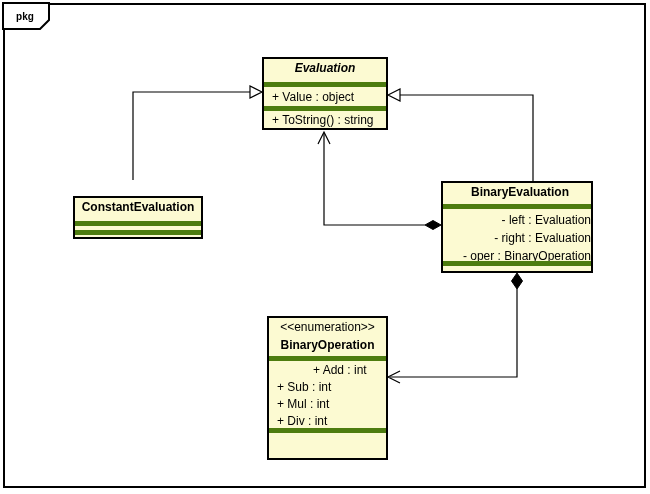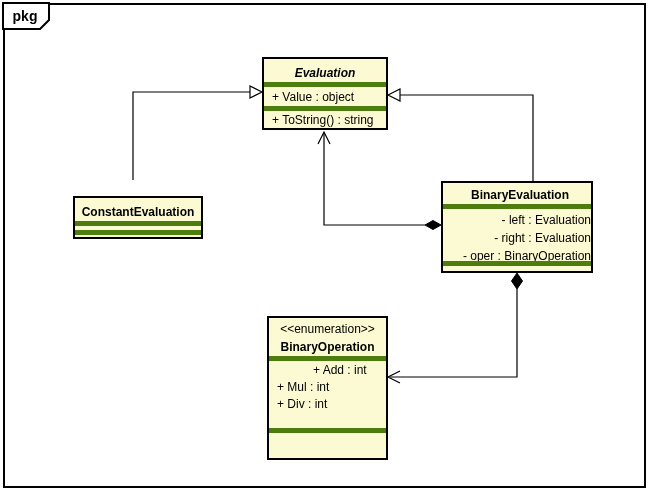--- a/index.html
+++ b/index.html
@@ -8,30 +8,30 @@
     font-family:"Liberation Sans",sans-serif;overflow:hidden;
   }
   .frame{
     position:absolute;left:3px;top:3px;width:643px;height:485px;
     border:2px solid #000;box-sizing:border-box;z-index:1;background:transparent;
   }
   .layer{position:absolute;left:0;top:0;z-index:3;pointer-events:none;}
   .pkg-label{
     position:absolute;left:3px;top:4px;width:44px;height:24px;z-index:4;
     display:flex;align-items:center;justify-content:center;
-    font-size:14px;font-weight:bold;color:#000;
+    font-size:10px;font-weight:bold;color:#000;
   }
   .cls{
     position:absolute;background:#FCFAD2;border:2px solid #000;
     box-sizing:border-box;z-index:2;color:#000;
   }
   .cmp{box-sizing:border-box;overflow:hidden;}
   .sep{border-top:5px solid #4d7c0f;}
   .title{
-    display:flex;flex-direction:column;align-items:center;justify-content:flex-end;
+    display:flex;flex-direction:column;align-items:center;justify-content:flex-start;
     font-weight:bold;font-size:12px;line-height:18px;white-space:nowrap;
   }
   .title .stereo{font-weight:normal;}
   .italic{font-style:italic;}
   .attr-line{font-size:12px;line-height:18px;padding-left:8px;white-space:nowrap;}
   .single{display:flex;align-items:center;padding-left:8px;font-size:12px;white-space:nowrap;}
 </style>
 </head>
 <body>
 
@@ -102,19 +102,20 @@
     <div class="cmp sep" style="height:10px;"></div>
   </div>
 
   <div class="cls" style="left:267px;top:316px;width:121px;height:144px;">
     <div class="cmp title" style="height:38px;">
       <span class="stereo">&lt;&lt;enumeration&gt;&gt;</span>
       <span>BinaryOperation</span>
     </div>
     <div class="cmp sep" style="height:72px;padding-top:1px;">
       <div class="attr-line" style="line-height:17px;margin-left:36px;">+ Add : int</div>
+      <div class="attr-line" style="line-height:17px;">+ Sub : int</div>
       <div class="attr-line" style="line-height:17px;">+ Mul : int</div>
       <div class="attr-line" style="line-height:17px;">+ Div : int</div>
     </div>
     <div class="cmp sep" style="height:10px;"></div>
   </div>
 
 </div>
 
 </body></html>

